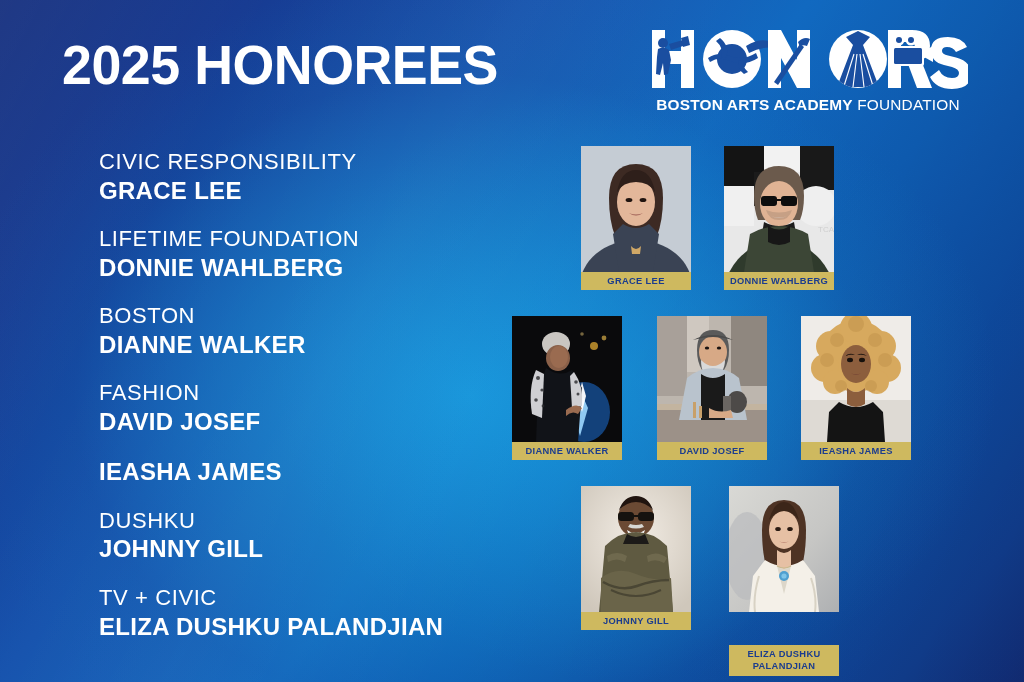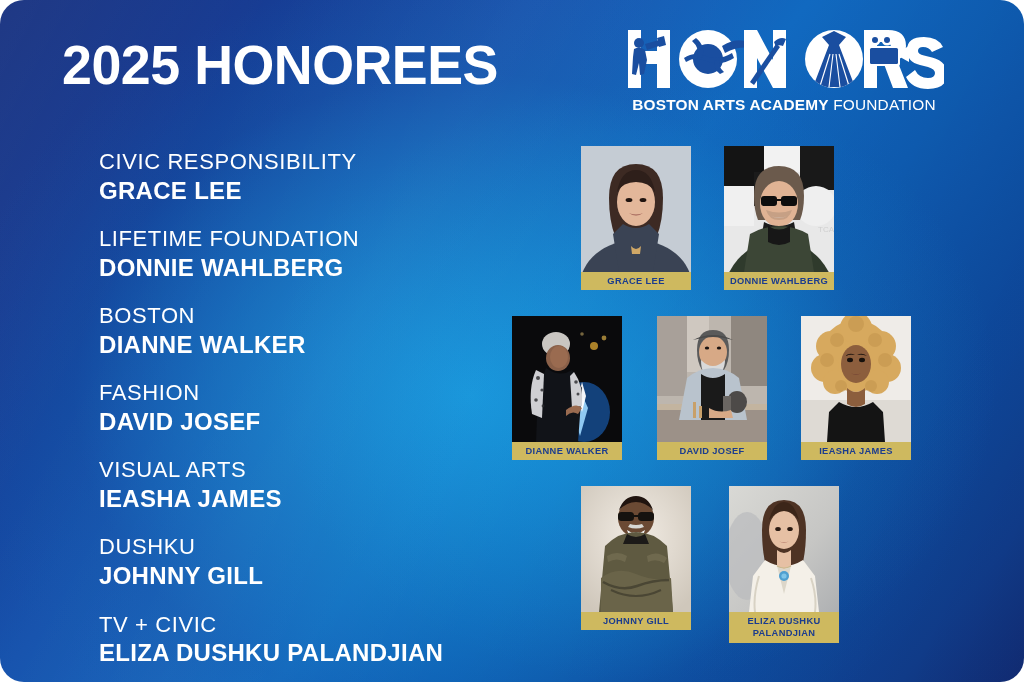--- a/index.html
+++ b/index.html
@@ -21,21 +21,20 @@
       radial-gradient(ellipse 640px 520px at 46% 58%, rgba(22,150,219,0.95) 0%, rgba(20,132,203,0.62) 34%, rgba(16,95,174,0.22) 62%, rgba(16,70,150,0.0) 82%),
       linear-gradient(128deg,
         #16307f 0%,
         #173b92 16%,
         #1552ad 34%,
         #1169c0 52%,
         #0e5cb2 66%,
         #0e4ba1 80%,
         #113f92 92%,
         #132f7d 100%);
-    border-radius: 24px;
   }
 
   
   .poster::before {
     content: "";
     position: absolute;
     inset: 0;
     background: linear-gradient(118deg,
       rgba(255,255,255,0.045) 0%,
       rgba(255,255,255,0.0) 20%,
@@ -66,21 +65,21 @@
     color: #ffffff;
     line-height: 1.05;
     transform: scaleX(0.96);
     transform-origin: left center;
     white-space: nowrap;
   }
 
   
   .logo {
     position: absolute;
-    left: 624px;
+    left: 648px;
     top: 24px;
     width: 320px;
     height: 98px;
   }
   .logo-mark { display: block; width: 320px; height: 70px; }
   .logo-sub {
     margin-top: 2px;
     width: 320px;
     text-align: center;
     font-size: 15.4px;
@@ -153,21 +152,21 @@
 
   
   .c-grace  { left: 581px; top: 146px; }
   .c-donnie { left: 724px; top: 146px; }
   
   .c-dianne { left: 512px; top: 316px; }
   .c-david  { left: 657px; top: 316px; }
   .c-ieasha { left: 801px; top: 316px; }
   
   .c-johnny { left: 581px; top: 486px; }
-  .c-eliza  { left: 729px; top: 486px; }
+  .c-eliza  { left: 729px; top: 486px; gap: 33px; }
 </style>
 </head>
 <body>
 
 <div class="poster">
 
   <div class="title layer">2025 HONOREES</div>
 
   <div class="logo layer">
     <svg class="logo-mark" viewBox="0 0 320 70">
@@ -271,21 +270,20 @@
     </div>
     <div class="list-item">
       <div class="cat">BOSTON</div>
       <div class="nm">DIANNE WALKER</div>
     </div>
     <div class="list-item">
       <div class="cat">FASHION</div>
       <div class="nm">DAVID JOSEF</div>
     </div>
     <div class="list-item">
-      <div class="cat">VISUAL ARTS</div>
       <div class="nm">IEASHA JAMES</div>
     </div>
     <div class="list-item">
       <div class="cat">DUSHKU</div>
       <div class="nm">JOHNNY GILL</div>
     </div>
     <div class="list-item">
       <div class="cat">TV + CIVIC</div>
       <div class="nm">ELIZA DUSHKU PALANDJIAN</div>
     </div>

